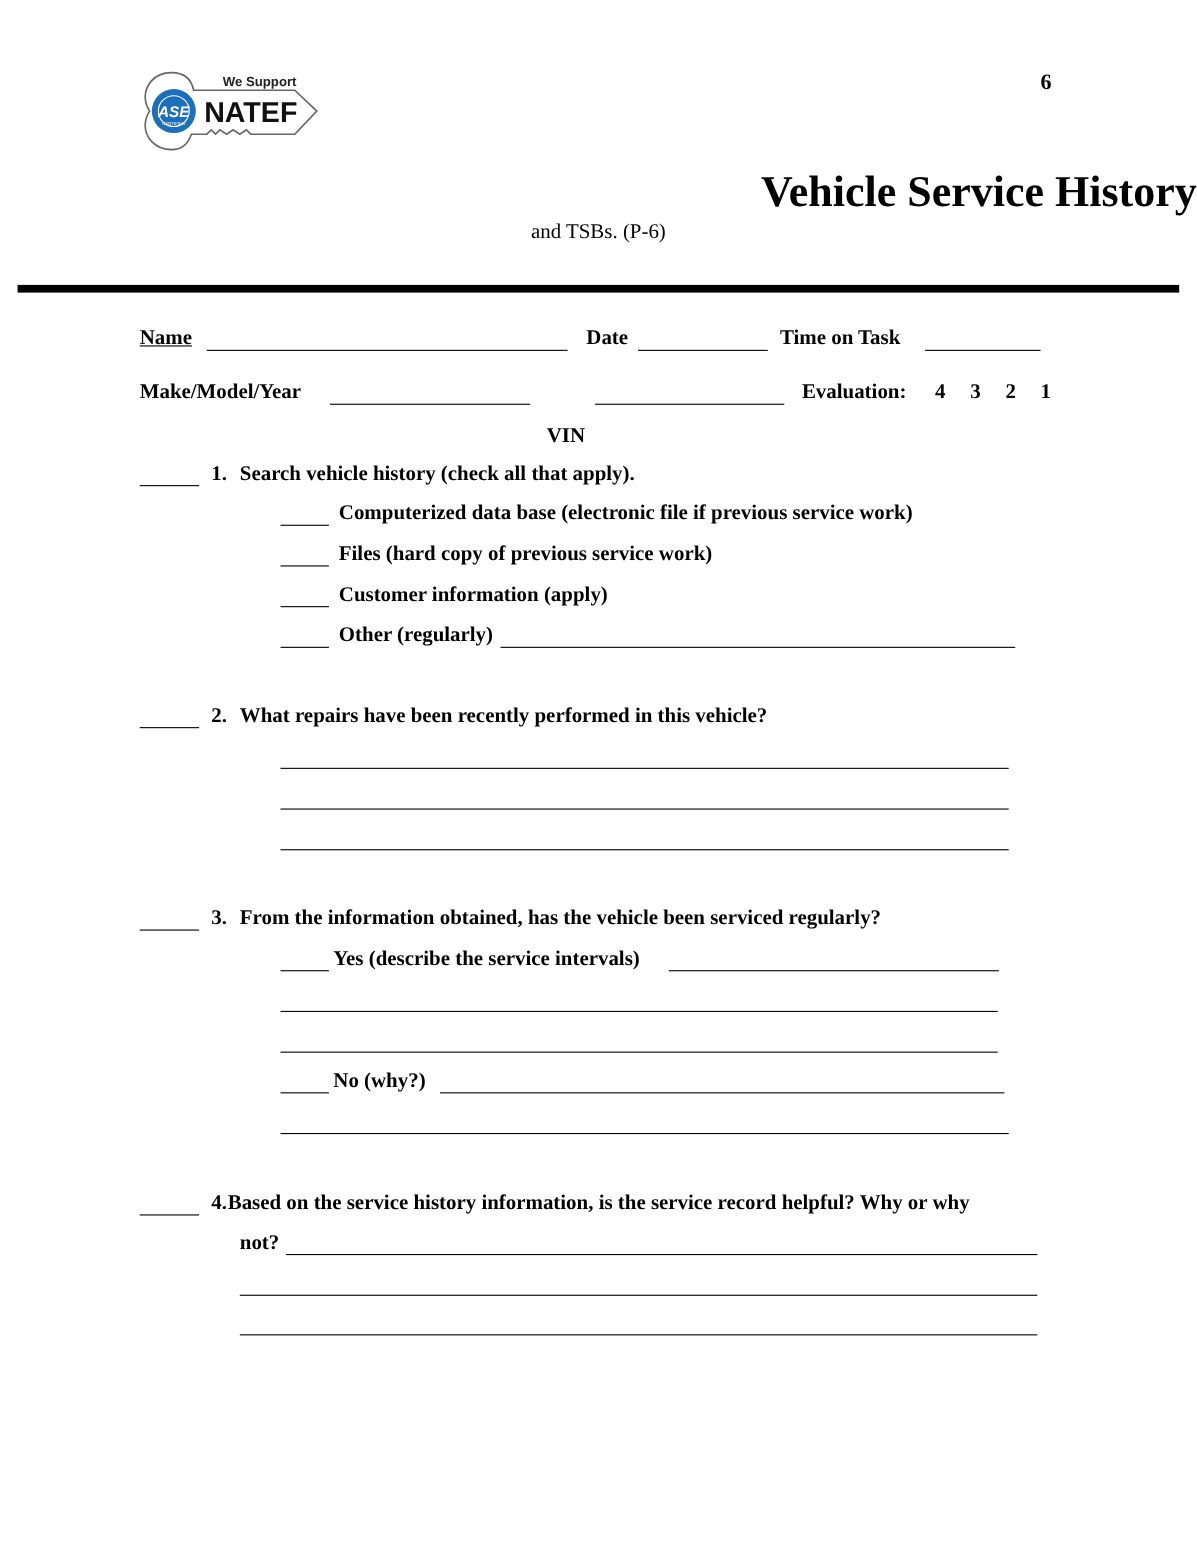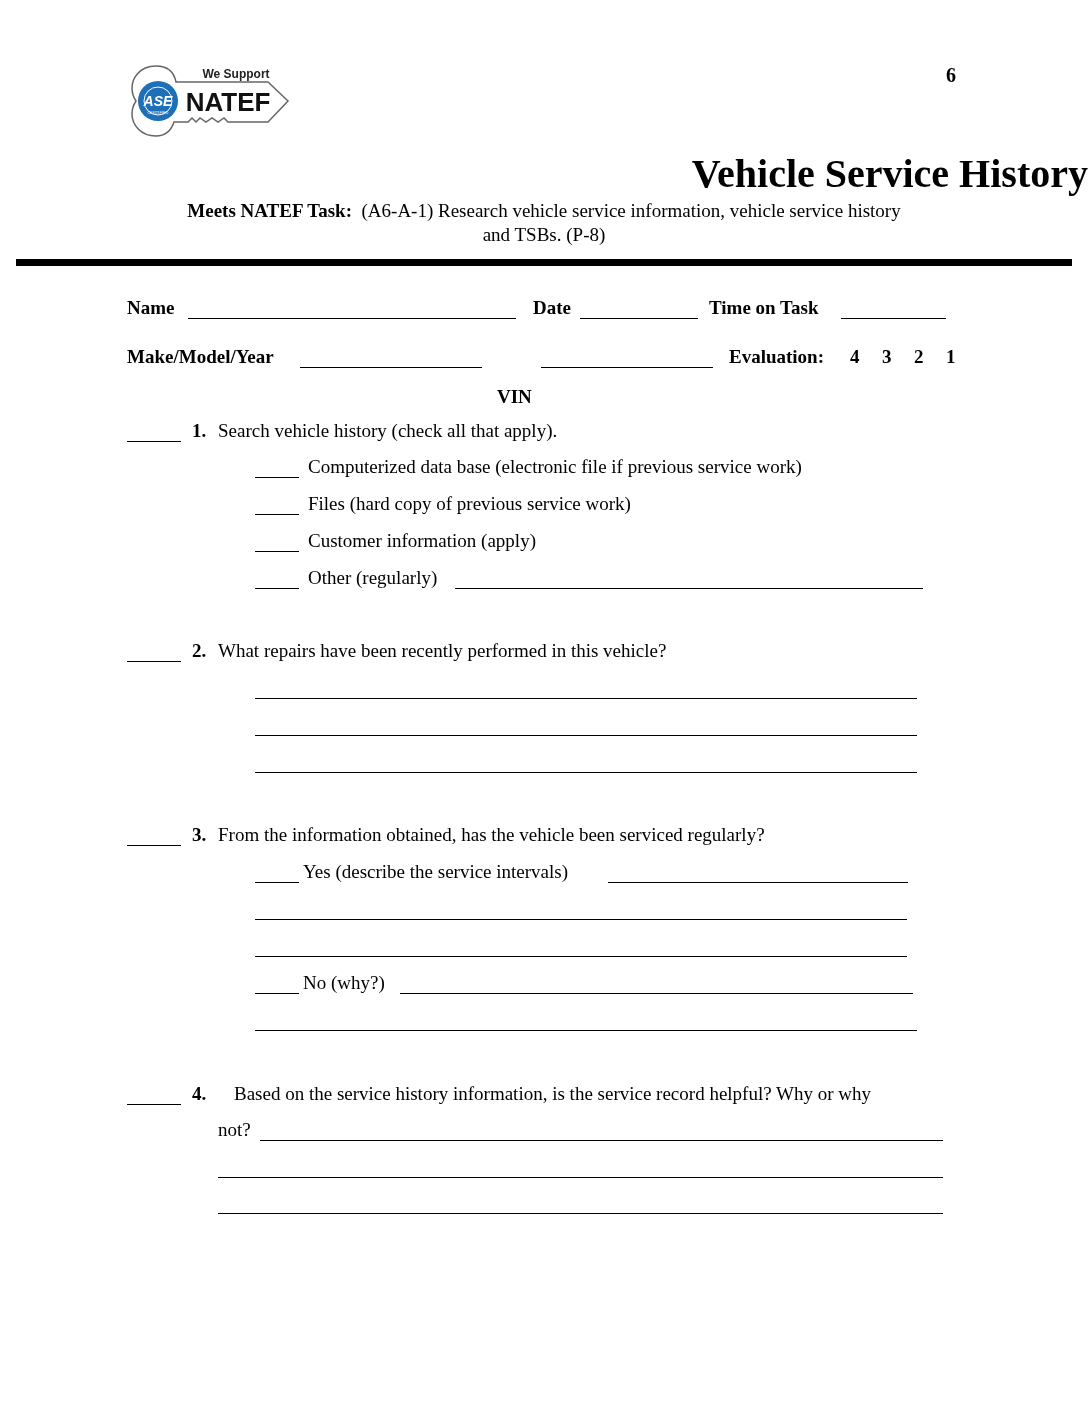--- a/index.html
+++ b/index.html
@@ -1,19 +1,19 @@
 <!DOCTYPE html>
 <html><head>
 <meta charset="utf-8">
 <style>
   html, body { margin: 0; padding: 0; background: #ffffff; }
   body { width: 1088px; height: 1408px; position: relative; overflow: hidden;
          font-family: "Liberation Serif", "DejaVu Serif", serif; color: #000; }
   .abs { position: absolute; }
-  .txt { font-size: 19px; line-height: 22px; white-space: nowrap; }
+  .txt { font-size: 19px; line-height: 22px; white-space: nowrap; font-weight: bold; }
   .bold { font-weight: bold; }
   .line { position: absolute; height: 0; border-top: 1.5px solid #000; }
 
   
   .logo { left: 128px; top: 58px; width: 164px; height: 86px; }
 
   .page-num { left: 946px; top: 64px; font-size: 20px; font-weight: bold; }
   .title { left: 0; width: 1088px; top: 150px; text-align: right; font-size: 40px; font-weight: bold; line-height: 48px; }
   .task { left: 0; width: 1088px; top: 199px; text-align: center; font-size: 19px; line-height: 24px; }
   .rule { left: 16px; top: 259px; width: 1056px; height: 7px; background: #000; }
@@ -34,30 +34,26 @@
     <text x="108" y="20" text-anchor="middle" font-family="Liberation Sans, sans-serif" font-weight="bold" font-size="12" fill="#222">We Support</text>
     <text x="100" y="53" text-anchor="middle" font-family="Liberation Sans, sans-serif" font-weight="bold" font-size="26" fill="#111">NATEF</text>
   </svg>
 </div>
 
 <div class="abs page-num">6</div>
 
 <div class="abs title">Vehicle Service History</div>
 
 <div class="abs task">
-  <div>
-    <span class="bold">Meets NATEF Task:</span>&nbsp;
-    <span>(A6-A-1)  Research vehicle service information, vehicle service history</span>
-  </div>
-  <div>and TSBs.  (P-8)</div>
+  <div>and TSBs.  (P-6)</div>
 </div>
 
 <div class="abs rule"></div>
 
-<div class="abs txt bold" style="left:127px; top:297px;">Name</div>
+<div class="abs txt bold" style="left:127px; top:297px;text-decoration:underline;">Name</div>
 <div class="line" style="left:188px; top:318px; width:328px;"></div>
 
 <div class="abs txt bold" style="left:533px; top:297px;">Date</div>
 <div class="line" style="left:580px; top:318px; width:118px;"></div>
 
 <div class="abs txt bold" style="left:709px; top:297px;">Time on Task</div>
 <div class="line" style="left:841px; top:318px; width:105px;"></div>
 
 <div class="abs txt bold" style="left:127px; top:346px;">Make/Model/Year</div>
 <div class="line" style="left:300px; top:367px; width:182px;"></div>
@@ -105,17 +101,17 @@
 <div class="line" style="left:255px; top:919px; width:652px;"></div>
 <div class="line" style="left:255px; top:956px; width:652px;"></div>
 
 <div class="sub-blank" style="top:993px;"></div>
 <div class="abs txt" style="left:303px; top:972px;text-align:right;">No (why?)</div>
 <div class="line" style="left:400px; top:993px; width:513px;"></div>
 <div class="line" style="left:255px; top:1030px; width:662px;"></div>
 
 <div class="q-blank" style="top:1104px;"></div>
 <div class="abs txt bold" style="left:192px; top:1083px;">4.</div>
-<div class="abs txt" style="left:234px; top:1083px;">Based on the service history information, is the service record helpful?  Why or why</div>
+<div class="abs txt" style="left:207px; top:1083px;">Based on the service history information, is the service record helpful?  Why or why</div>
 <div class="abs txt" style="left:218px; top:1119px;">not?</div>
 <div class="line" style="left:260px; top:1140px; width:683px;"></div>
 <div class="line" style="left:218px; top:1177px; width:725px;"></div>
 <div class="line" style="left:218px; top:1213px; width:725px;"></div>
 
 </body></html>

